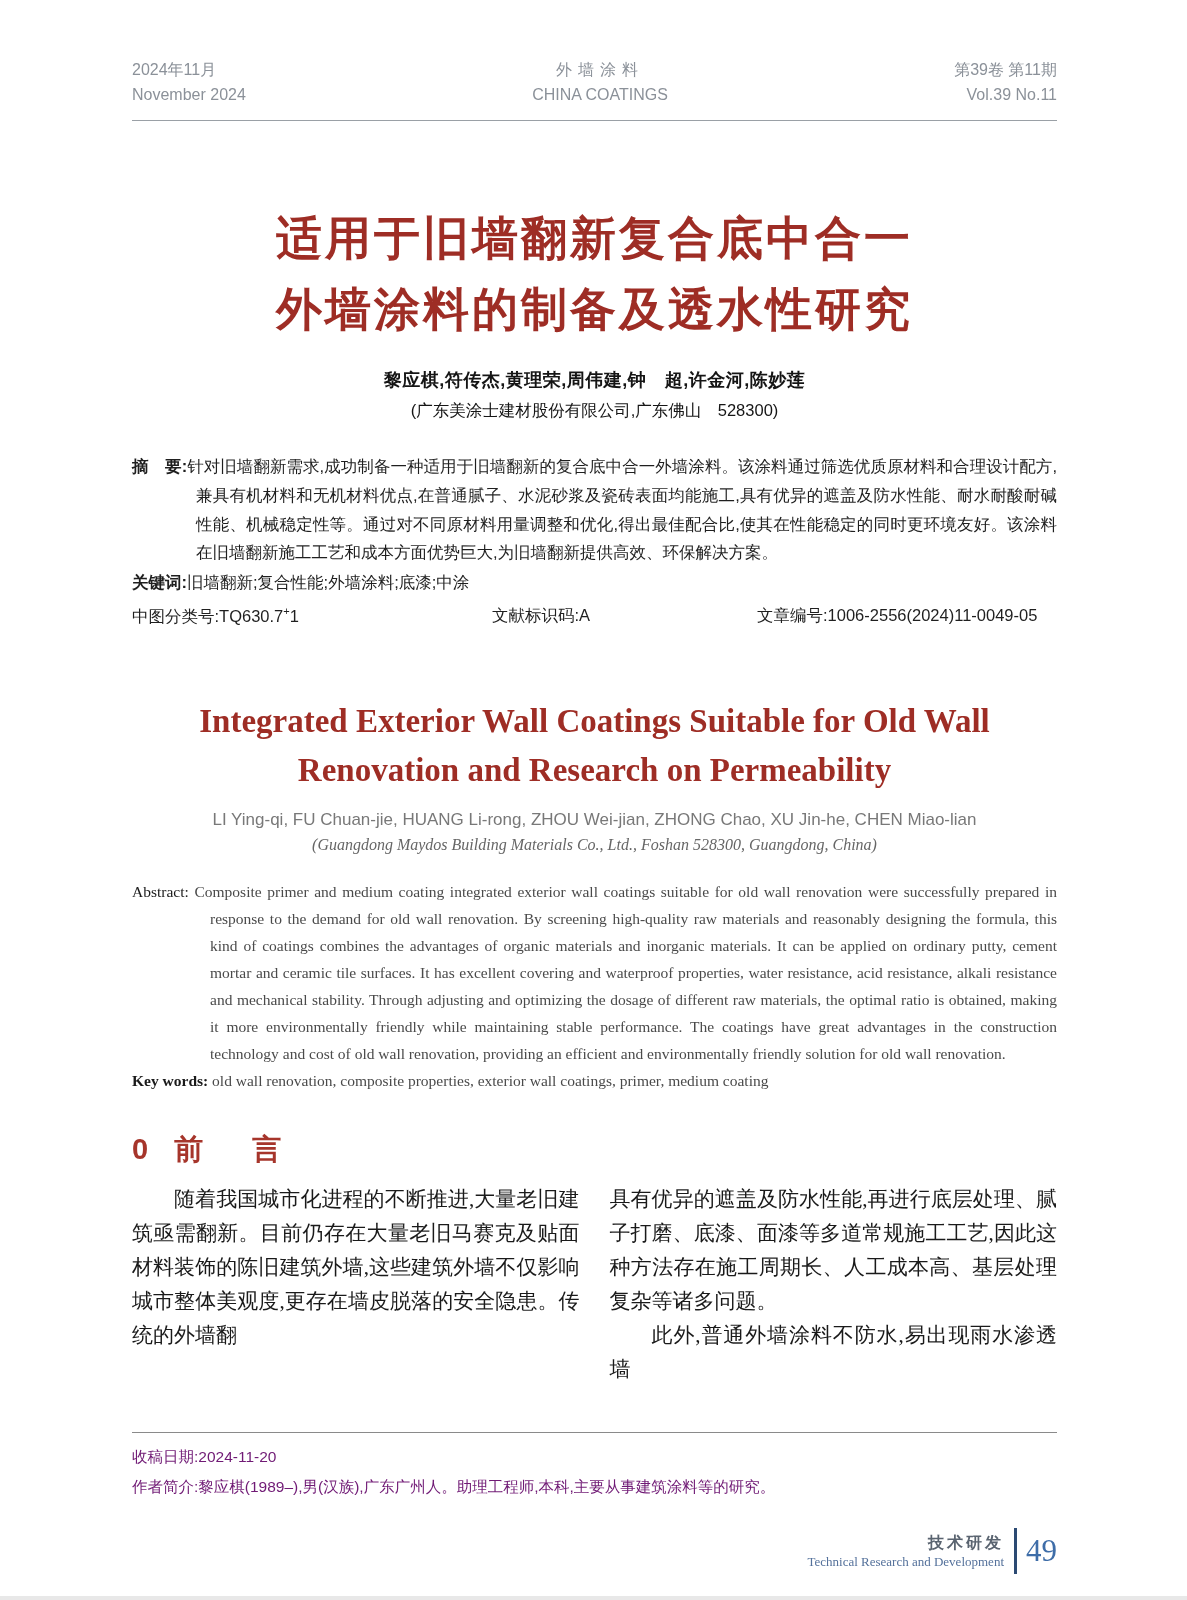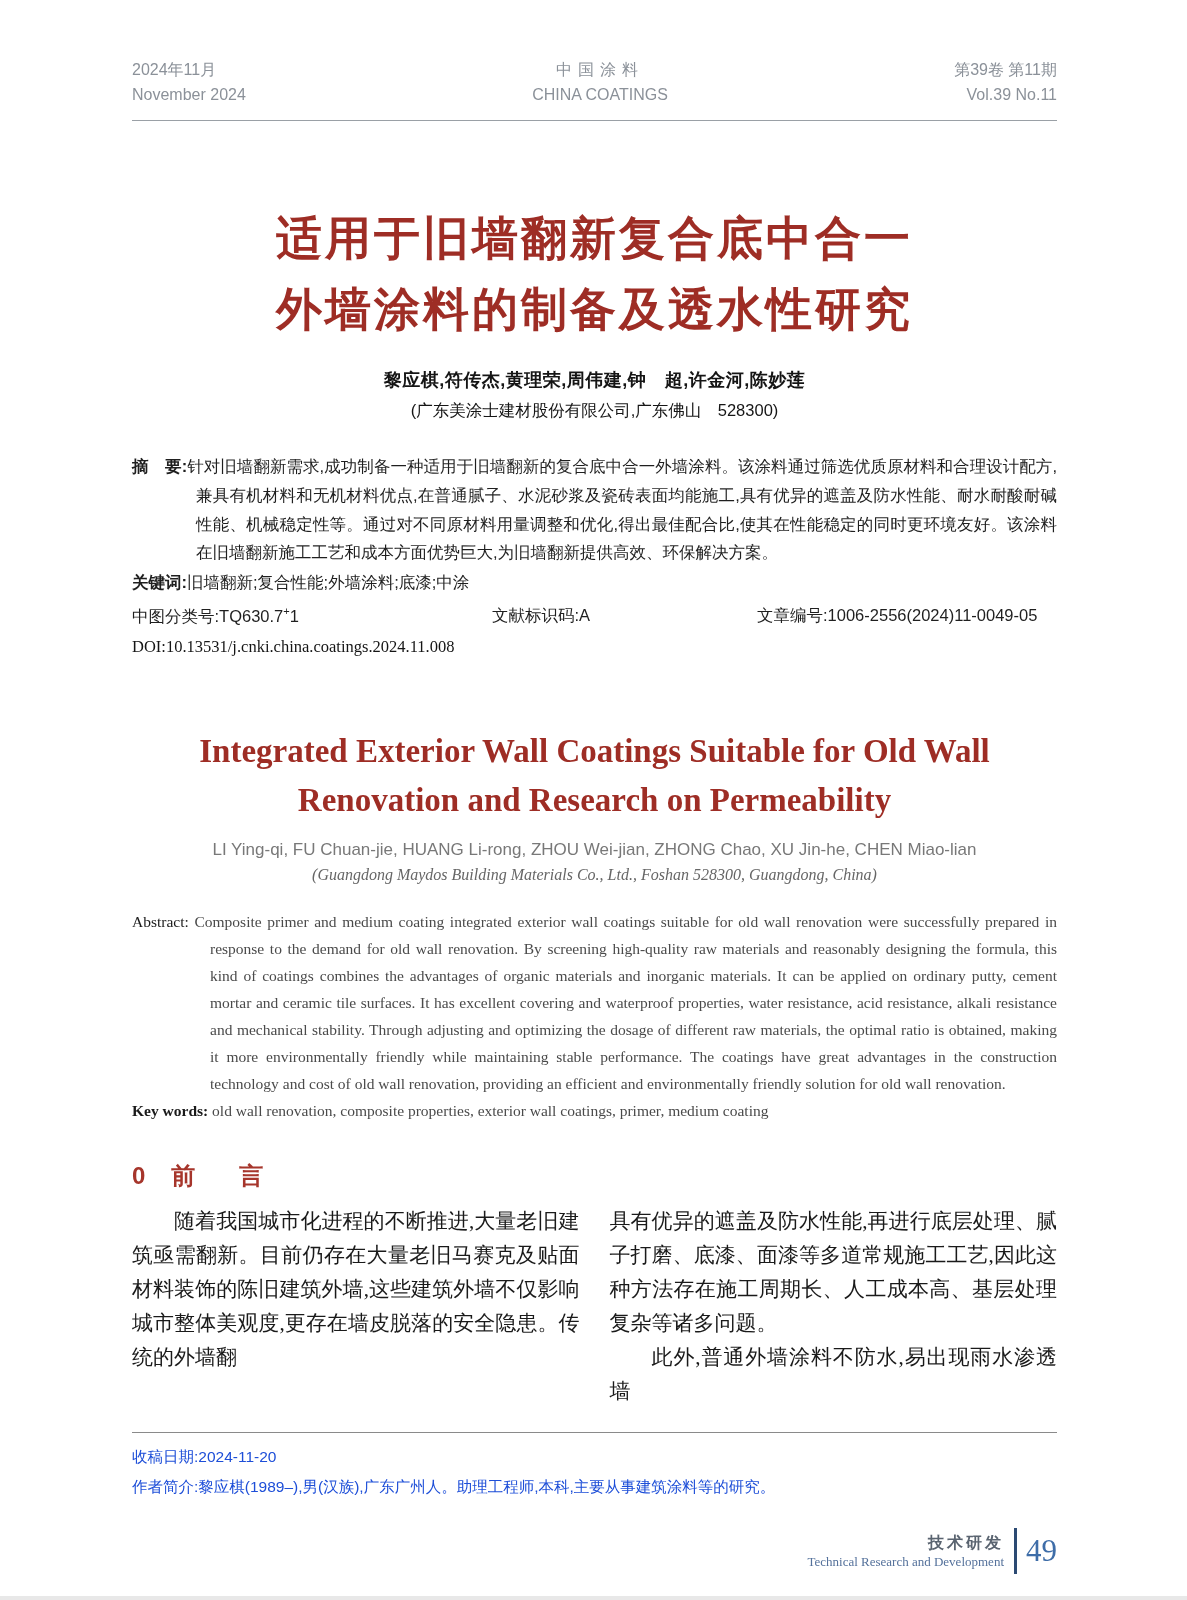--- a/index.html
+++ b/index.html
@@ -50,50 +50,50 @@
   .authors-en{margin-top:16px;text-align:center;font-size:17px;color:#787878;}
   .affil-en{margin-top:6px;text-align:center;font-family:"Liberation Serif",serif;
     font-style:italic;font-size:16px;color:#666;}
   .abs-en{margin-top:25px;font-family:"Liberation Serif",serif;font-size:15.5px;
     line-height:1.74;text-align:justify;color:var(--en_ink);
     padding-left:78px;text-indent:-78px;}
   .abs-en b{color:#1a1a1a;font-weight:normal;}
   .kw-en{margin-top:4px;font-family:"Liberation Serif",serif;font-size:15.5px;color:var(--en_ink);}
   .kw-en b{color:#1a1a1a;font-weight:bold;}
   
-  .sec-h{margin-top:40px;color:var(--heading_red);font-weight:bold;font-size:24px;}
+  .sec-h{margin-top:40px;color:var(--heading_red);font-weight:bold;font-size:29px;}
   .sec-h .num{margin-right:26px;}
   .sec-h .t{letter-spacing:10px;}
   .cols{margin-top:12px;display:flex;gap:30px;}
   .col{flex:1;font-family:"Liberation Serif",serif;font-size:21px;line-height:1.62;
     text-align:justify;color:#1a1a1a;}
   .col p{margin:0;}
   .col p.ind{text-indent:2em;}
   
   .footnote{margin-top:auto;border-top:1px solid #8a8a8a;padding-top:9px;
-    font-size:15.5px;color:#1d4ed8;line-height:1.95;}
+    font-size:15.5px;color:#701a75;line-height:1.95;}
   .corner{margin-top:26px;display:flex;justify-content:flex-end;align-items:center;}
   .corner .labels{text-align:right;margin-right:10px;}
   .corner .cn{font-size:16px;font-weight:bold;color:var(--corner_cn_gray);letter-spacing:3px;}
   .corner .en{font-size:13px;font-weight:normal;font-family:"Liberation Serif",serif;color:var(--corner_en_blue);}
   .corner .bar{width:3px;height:46px;background:var(--bar_blue);margin-right:9px;}
   .corner .pno{font-family:"Liberation Serif",serif;font-size:31px;color:var(--page_no_blue);}
 </style>
 </head>
 <body>
 
 <div class="page">
 
   <div class="hdr">
     <div>
       <div>2024年11月</div>
       <div>November 2024</div>
     </div>
     <div class="c">
-      <div class="cn-sp">中国涂料</div>
+      <div class="cn-sp">外墙涂料</div>
       <div>CHINA COATINGS</div>
     </div>
     <div class="r">
       <div>第39卷 第11期</div>
       <div>Vol.39 No.11</div>
     </div>
   </div>
 
   <h1 class="title-cn">
     <span class="tl">适用于旧墙翻新复合底中合一</span>
@@ -106,21 +106,20 @@
   <div class="abs-cn"><b>摘　要:</b><span>针对旧墙翻新需求,成功制备一种适用于旧墙翻新的复合底中合一外墙涂料。该涂料通过筛选优质原材料和合理设计配方,兼具有机材料和无机材料优点,在普通腻子、水泥砂浆及瓷砖表面均能施工,具有优异的遮盖及防水性能、耐水耐酸耐碱性能、机械稳定性等。通过对不同原材料用量调整和优化,得出最佳配合比,使其在性能稳定的同时更环境友好。该涂料在旧墙翻新施工工艺和成本方面优势巨大,为旧墙翻新提供高效、环保解决方案。</span></div>
 
   <div class="kw-cn"><b>关键词:</b><span>旧墙翻新;复合性能;外墙涂料;底漆;中涂</span></div>
 
   <div class="meta-row">
     <div><span>中图分类号:</span><span>TQ630.7</span><sup>+</sup><span>1</span></div>
     <div><span>文献标识码:</span><span>A</span></div>
     <div><span>文章编号:</span><span>1006-2556(2024)11-0049-05</span></div>
   </div>
 
-  <div class="doi">DOI:10.13531/j.cnki.china.coatings.2024.11.008</div>
 
   <h2 class="title-en">
     <span class="tl">Integrated Exterior Wall Coatings Suitable for Old Wall</span>
     <span class="tl">Renovation and Research on Permeability</span>
   </h2>
 
   <div class="authors-en">LI Ying-qi, FU Chuan-jie, HUANG Li-rong, ZHOU Wei-jian, ZHONG Chao, XU Jin-he, CHEN Miao-lian</div>
   <div class="affil-en">(Guangdong Maydos Building Materials Co., Ltd., Foshan 528300, Guangdong, China)</div>
 
   <div class="abs-en"><b>Abstract:</b> <span>Composite primer and medium coating integrated exterior wall coatings suitable for old wall renovation were successfully prepared in response to the demand for old wall renovation. By screening high-quality raw materials and reasonably designing the formula, this kind of coatings combines the advantages of organic materials and inorganic materials. It can be applied on ordinary putty, cement mortar and ceramic tile surfaces. It has excellent covering and waterproof properties, water resistance, acid resistance, alkali resistance and mechanical stability. Through adjusting and optimizing the dosage of different raw materials, the optimal ratio is obtained, making it more environmentally friendly while maintaining stable performance. The coatings have great advantages in the construction technology and cost of old wall renovation, providing an efficient and environmentally friendly solution for old wall renovation.</span></div>

